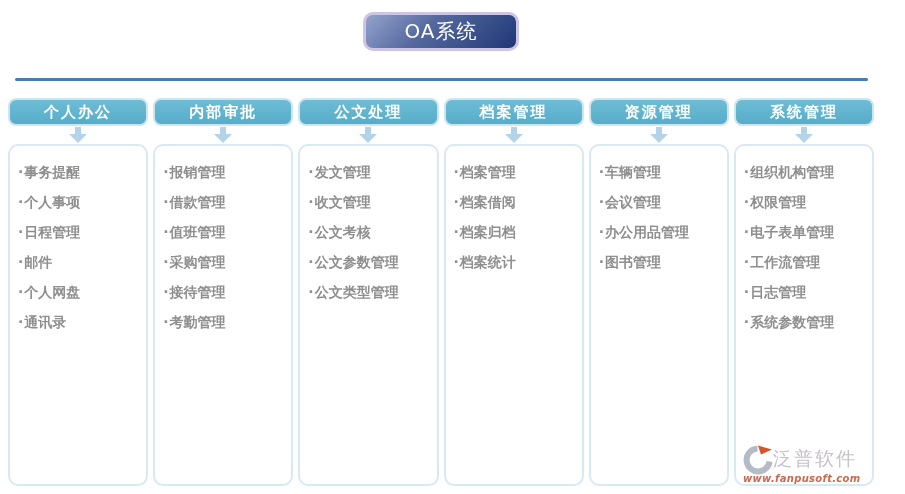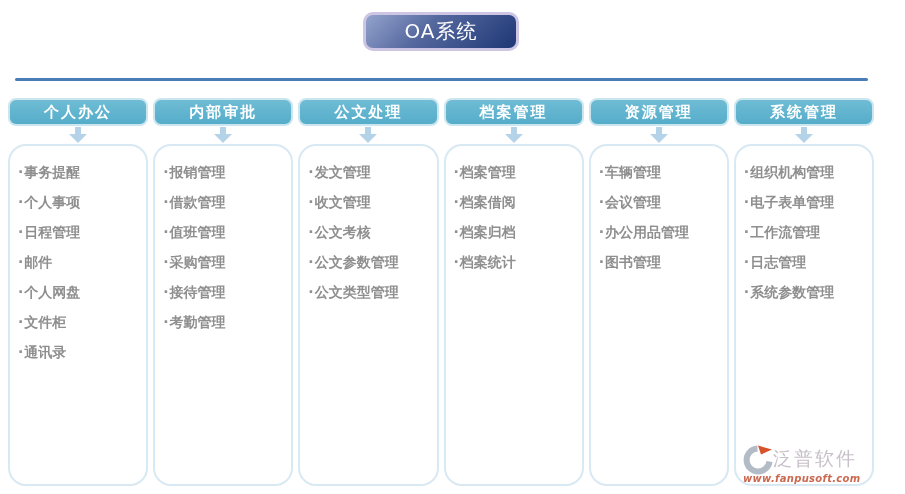--- a/index.html
+++ b/index.html
@@ -80,21 +80,21 @@
   .arrow-head {
     width: 0; height: 0;
     border-left: 9px solid transparent;
     border-right: 9px solid transparent;
     border-top: 9px solid var(--arrow, #b5d3e8);
   }
 
   .col-body {
     flex: 1;
     border: 2px solid var(--body-border, #d9e9f3);
-    border-radius: 18px;
+    border-radius: 10px;
     background: #ffffff;
     padding: 11px 3px 6px 8px;
     overflow: hidden;
   }
   .item {
     font-size: 14px;
     line-height: 30px;
     color: var(--item-text, #8f8f8f);
     white-space: nowrap;
   }
@@ -136,21 +136,20 @@
       <div class="arrow">
         <span class="arrow-stem"></span>
         <span class="arrow-head"></span>
       </div>
       <div class="col-body">
           <div class="item"><span class="bullet">·</span><span>事务提醒</span></div>
           <div class="item"><span class="bullet">·</span><span>个人事项</span></div>
           <div class="item"><span class="bullet">·</span><span>日程管理</span></div>
           <div class="item"><span class="bullet">·</span><span>邮件</span></div>
           <div class="item"><span class="bullet">·</span><span>个人网盘</span></div>
-          <div class="item"><span class="bullet">·</span><span>文件柜</span></div>
           <div class="item"><span class="bullet">·</span><span>通讯录</span></div>
         </div>
     </div>
 
     <div class="column">
       <div class="col-header">内部审批</div>
       <div class="arrow">
         <span class="arrow-stem"></span>
         <span class="arrow-head"></span>
       </div>
@@ -209,20 +208,21 @@
 
 
     <div class="column">
       <div class="col-header">系统管理</div>
       <div class="arrow">
         <span class="arrow-stem"></span>
         <span class="arrow-head"></span>
       </div>
       <div class="col-body">
           <div class="item"><span class="bullet">·</span><span>组织机构管理</span></div>
+          <div class="item"><span class="bullet">·</span><span>权限管理</span></div>
           <div class="item"><span class="bullet">·</span><span>电子表单管理</span></div>
           <div class="item"><span class="bullet">·</span><span>工作流管理</span></div>
           <div class="item"><span class="bullet">·</span><span>日志管理</span></div>
           <div class="item"><span class="bullet">·</span><span>系统参数管理</span></div>
         </div>
     </div>
   </div>
 
   <div class="logo">
     <svg class="logo-icon" width="30" height="30" viewBox="0 0 30 30">

